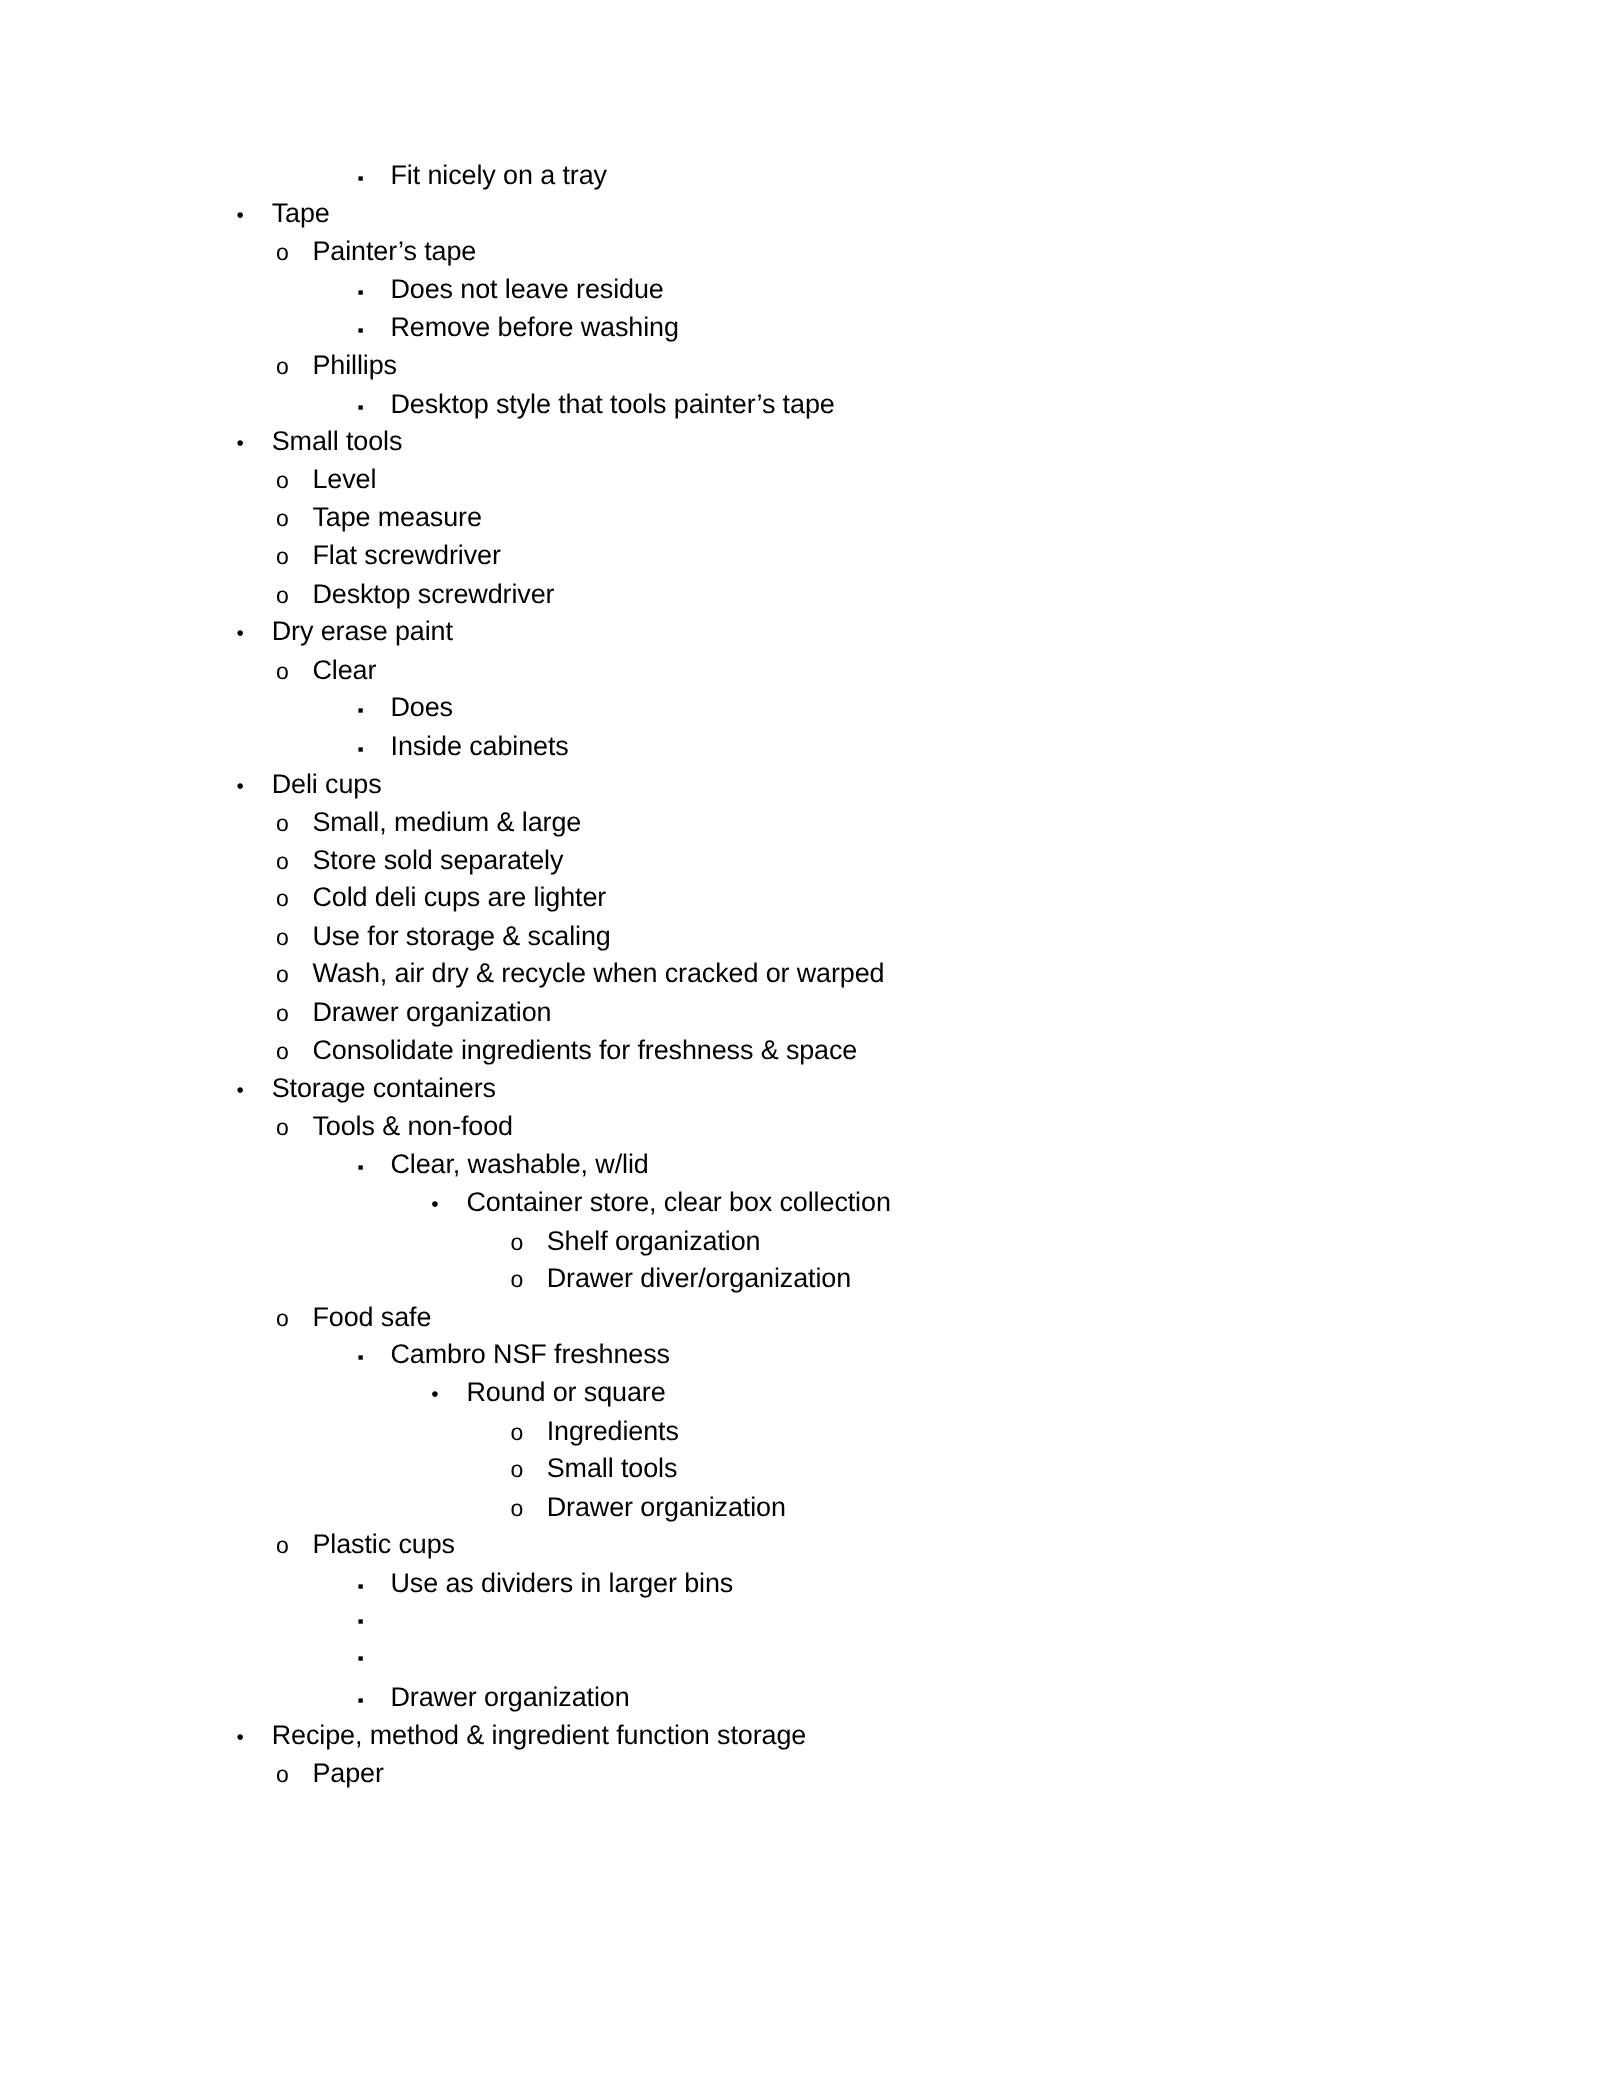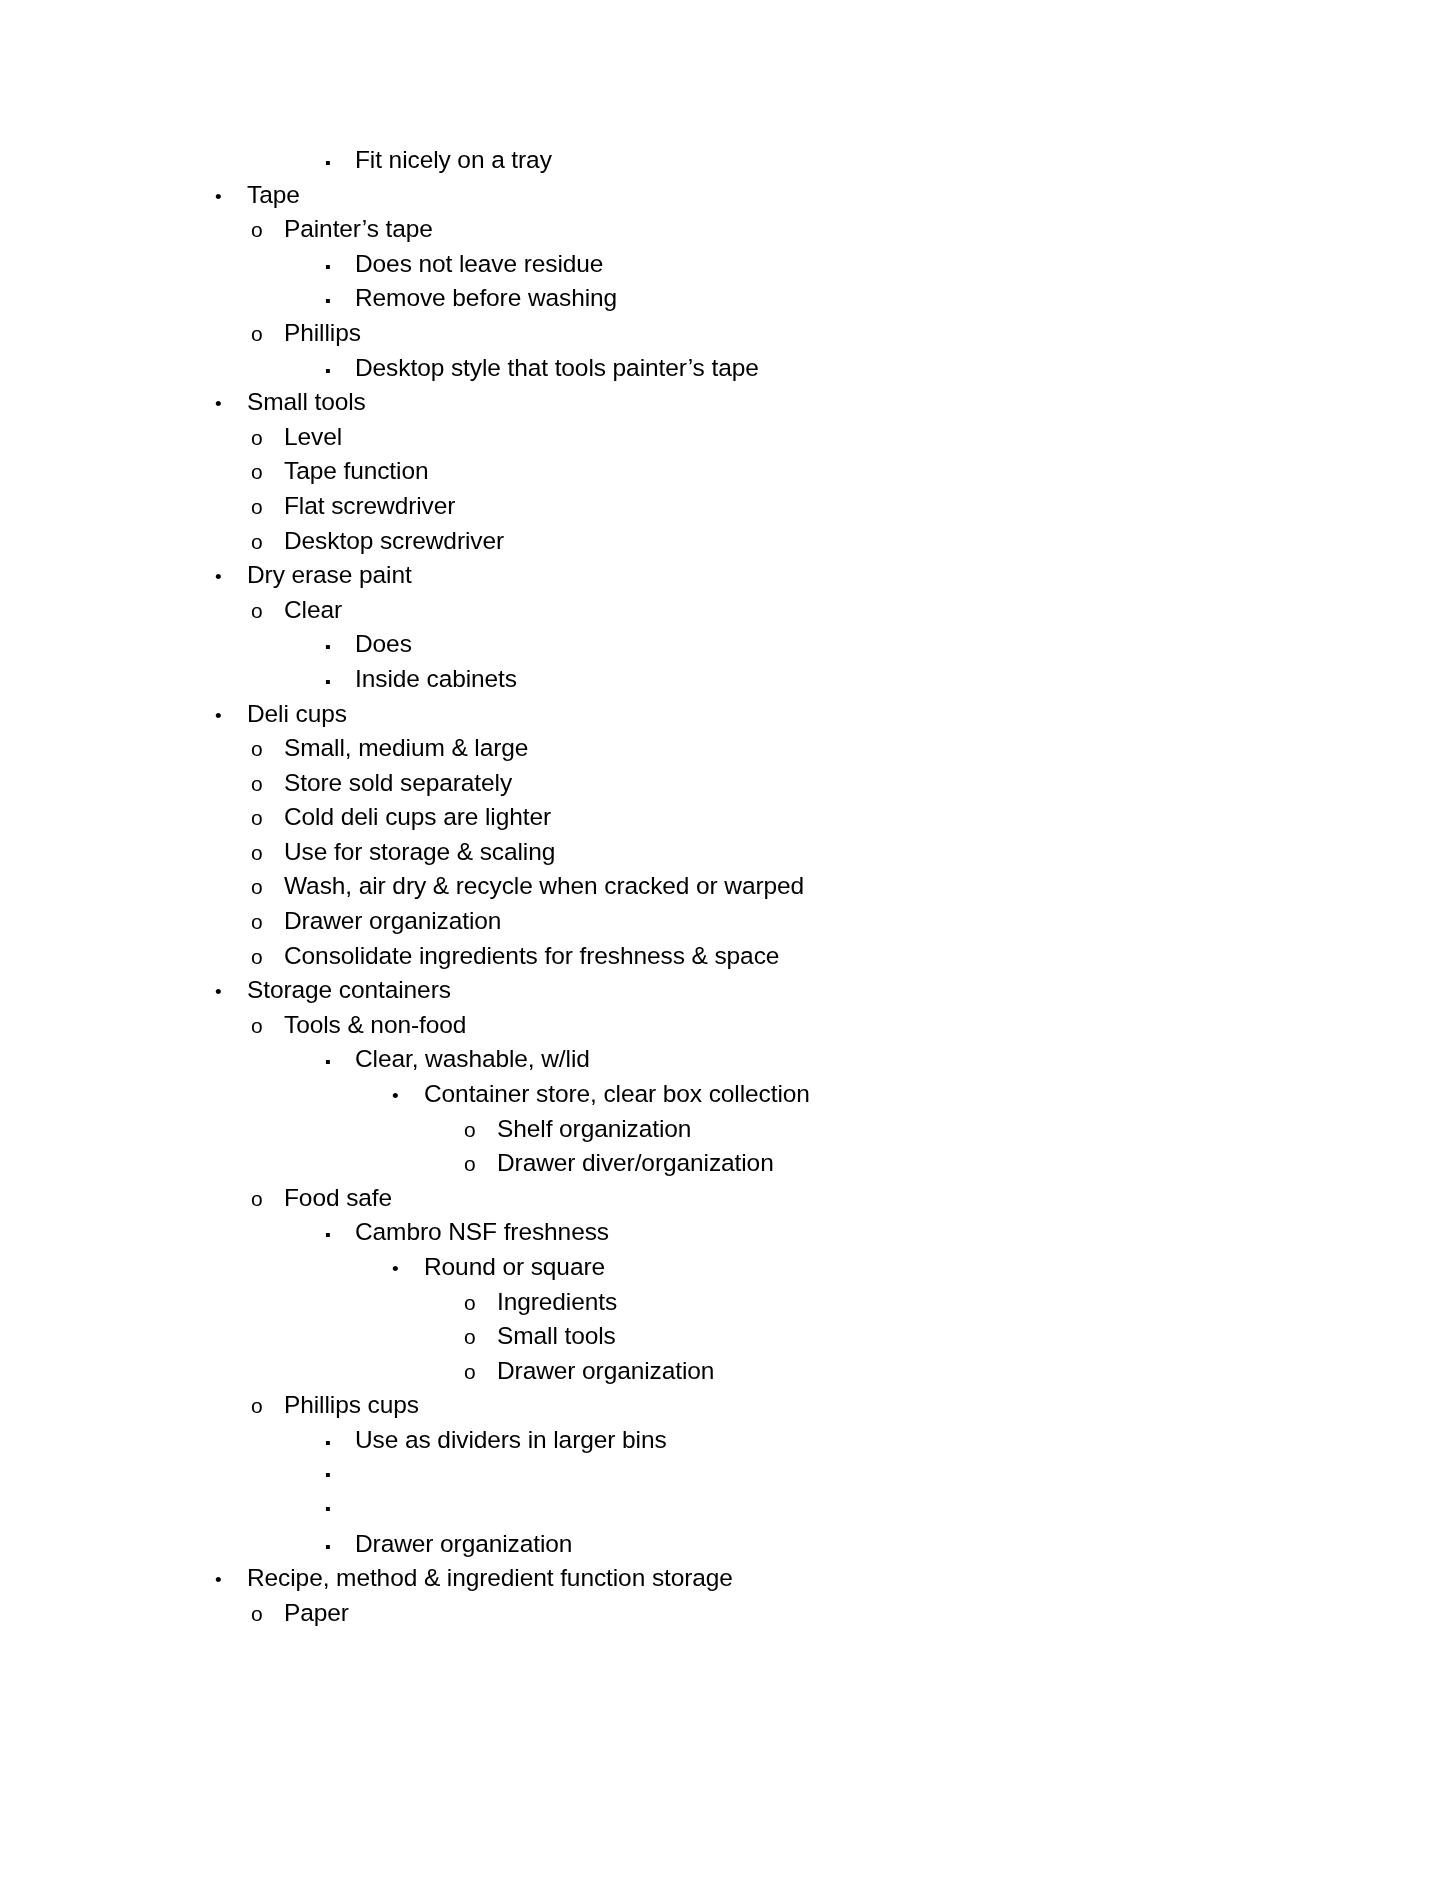--- a/index.html
+++ b/index.html
@@ -112,21 +112,21 @@
       <div class="row lvl1">
         <span class="marker">•</span>
         <span class="label">Small tools</span>
       </div>
       <div class="row lvl2">
         <span class="marker">o</span>
         <span class="label">Level</span>
       </div>
       <div class="row lvl2">
         <span class="marker">o</span>
-        <span class="label">Tape function</span>
+        <span class="label">Tape measure</span>
       </div>
       <div class="row lvl2">
         <span class="marker">o</span>
         <span class="label">Flat screwdriver</span>
       </div>
       <div class="row lvl2">
         <span class="marker">o</span>
         <span class="label">Desktop screwdriver</span>
       </div>
       <div class="row lvl1">
@@ -220,21 +220,21 @@
       <div class="row lvl5">
         <span class="marker">o</span>
         <span class="label">Small tools</span>
       </div>
       <div class="row lvl5">
         <span class="marker">o</span>
         <span class="label">Drawer organization</span>
       </div>
       <div class="row lvl2">
         <span class="marker">o</span>
-        <span class="label">Phillips cups</span>
+        <span class="label">Plastic cups</span>
       </div>
       <div class="row lvl3">
         <span class="marker">▪</span>
         <span class="label">Use as dividers in larger bins</span>
       </div>
       <div class="row lvl3">
         <span class="marker">▪</span>
       </div>
       <div class="row lvl3">
         <span class="marker">▪</span>

